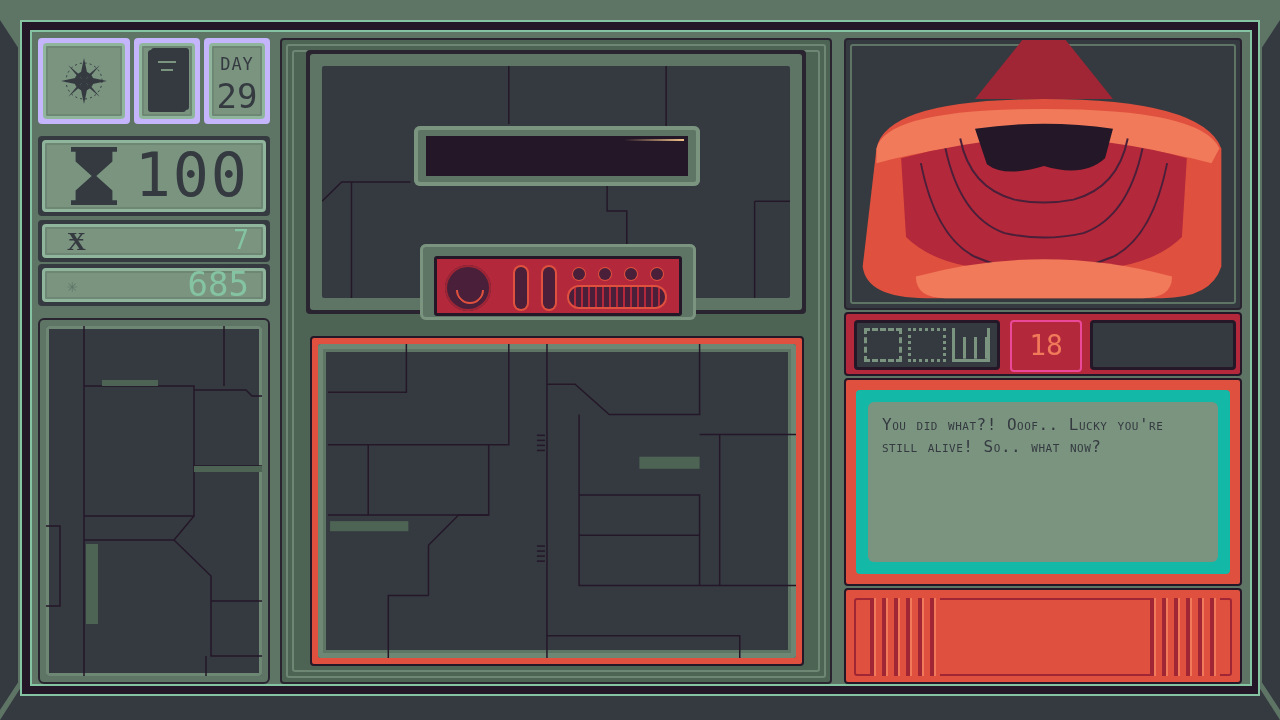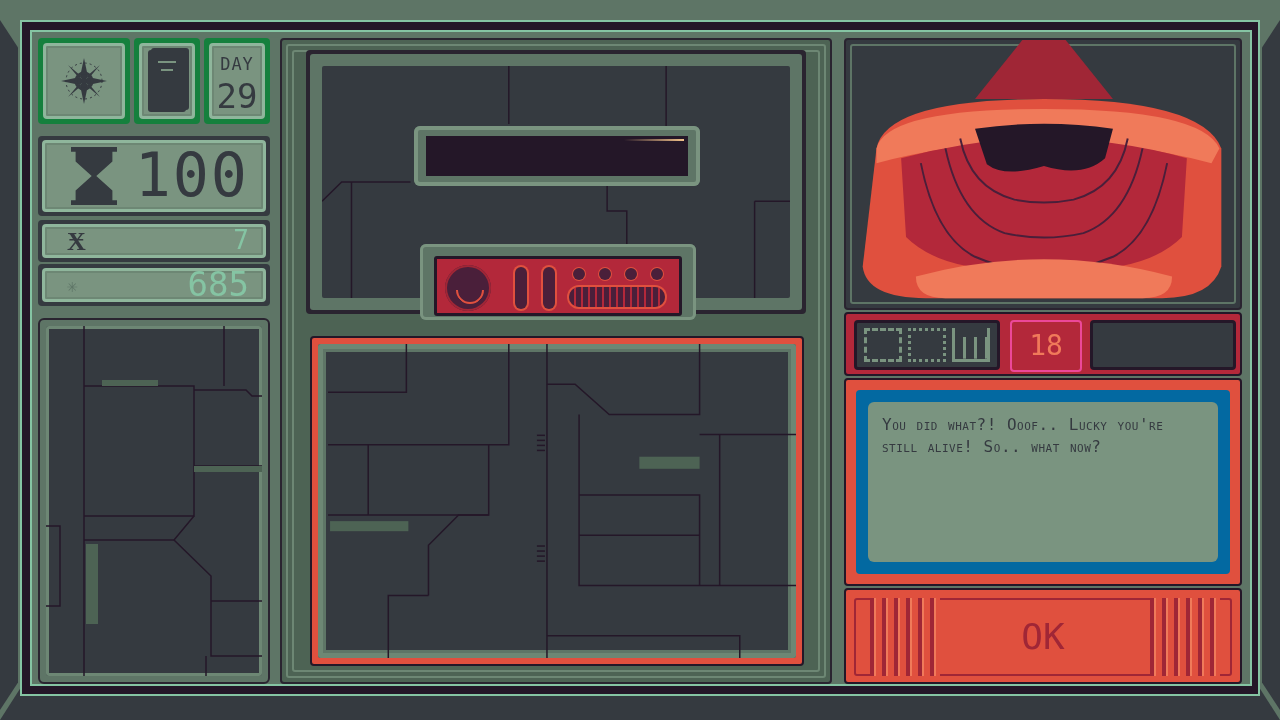--- a/index.html
+++ b/index.html
@@ -10,21 +10,21 @@
   .bezel-left { position: absolute; left: 0; top: 20px; width: 18px; height: 690px; background: #353a40; clip-path: polygon(0 0, 100% 4%, 100% 96%, 0 100%); }
   .bezel-right { position: absolute; right: 0; top: 20px; width: 18px; height: 690px; background: #353a40; clip-path: polygon(0 4%, 100% 0, 100% 100%, 0 96%); }
   .bezel-bottom-slope { position: absolute; left: 0; top: 680px; width: 1280px; height: 40px; background: #353a40; clip-path: polygon(2% 0, 98% 0, 100% 100%, 0 100%); }
 
   .screen { position: absolute; left: 20px; top: 20px; width: 1240px; height: 676px; background: #241728; border: 2px solid #85c4a3; }
   .screen-inner { position: absolute; left: 30px; top: 30px; width: 1222px; height: 656px; background: #5e7566; border: 2px solid #85c4a3; }
   .lcd { position: absolute; background: #7a9480; border: 3px solid #8fb69c; border-radius: 4px; box-shadow: inset 0 0 0 2px #6d8774; }
   .lcd-dark { color: #353a40; }
 
   
-  .tile { position: absolute; top: 38px; height: 86px; background: #15803d; border-radius: 4px; padding: 5px; }
+  .tile { position: absolute; top: 38px; height: 86px; background: #c4b5fd; border-radius: 4px; padding: 5px; }
   .tile .lcd { left: 5px; top: 5px; right: 5px; bottom: 5px; }
   .compass { position: absolute; left: 50%; top: 50%; transform: translate(-50%, -50%); width: 50px; height: 50px; }
   .book { position: absolute; left: 50%; top: 50%; transform: translate(-50%, -50%); width: 38px; height: 62px; background: #353a40; border-radius: 3px; box-shadow: 3px -2px 0 0 #353a40; }
   .book::before { content: ""; position: absolute; left: 10px; top: 11px; width: 18px; height: 2px; background: #7a9480; }
   .book::after { content: ""; position: absolute; left: 13px; top: 19px; width: 12px; height: 2px; background: #7a9480; }
   .day-label { position: absolute; left: 0; right: 0; top: 8px; text-align: center; font-size: 17px; letter-spacing: 1px; color: #353a40; }
   .day-num { position: absolute; left: 0; right: 0; top: 30px; text-align: center; font-size: 34px; color: #353a40; }
 
   .stat { position: absolute; left: 38px; width: 232px; background: #353a40; border-radius: 4px; padding: 4px; }
   .stat .lcd { left: 4px; top: 4px; right: 4px; bottom: 4px; }
@@ -67,21 +67,21 @@
 
   .status-row { position: absolute; left: 844px; top: 312px; width: 398px; height: 64px; background: #b3283a; border: 2px solid #241728; border-radius: 4px; }
   .glyphs { position: absolute; left: 8px; top: 6px; width: 146px; height: 50px; background: #353a40; border: 3px solid #241728; border-radius: 4px; display: flex; align-items: center; justify-content: center; gap: 6px; }
   .glyph { width: 38px; height: 34px; border: 3px dashed #7a9480; }
   .glyph.g2 { border-style: dotted; }
   .glyph.g3 { border-top: none; border-style: solid; border-width: 0 3px 3px 3px; background: repeating-linear-gradient(90deg, transparent 0 8px, #7a9480 8px 11px); background-size: 100% 70%; background-repeat: no-repeat; background-position: bottom; }
   .count-box { position: absolute; left: 164px; top: 6px; width: 72px; height: 52px; background: #b3283a; border: 2px solid #ec4899; border-radius: 4px; color: #f07a5a; font-size: 28px; text-align: center; line-height: 48px; }
   .empty-box { position: absolute; left: 244px; top: 6px; width: 146px; height: 50px; background: #353a40; border: 3px solid #241728; border-radius: 4px; }
 
   .dialog { position: absolute; left: 844px; top: 378px; width: 398px; height: 208px; background: #e0503e; border: 2px solid #241728; border-radius: 4px; padding: 8px; }
-  .dialog-screen { position: absolute; left: 10px; top: 10px; right: 10px; bottom: 10px; background: #0369a1; border-radius: 4px; }
+  .dialog-screen { position: absolute; left: 10px; top: 10px; right: 10px; bottom: 10px; background: #14b8a6; border-radius: 4px; }
   .dialog-text-area { position: absolute; left: 12px; top: 12px; right: 12px; bottom: 12px; background: #7a9480; border-radius: 6px; padding: 12px 14px; }
   .dialog-text { color: #353a40; font-size: 16px; line-height: 22px; letter-spacing: 0.5px; font-variant: small-caps; }
 
   .ok-button { position: absolute; left: 844px; top: 588px; width: 398px; height: 96px; background: #e0503e; border: 2px solid #241728; border-radius: 4px; cursor: pointer; overflow: hidden; }
   .ok-button .stripes-l, .ok-button .stripes-r { position: absolute; top: 8px; bottom: 6px; width: 70px; background: repeating-linear-gradient(90deg, #a02636 0 4px, #f07a5a 4px 6px, #e0503e 6px 12px); }
   .ok-button .stripes-l { left: 24px; }
   .ok-button .stripes-r { right: 20px; }
   .ok-inner { position: absolute; left: 8px; top: 8px; right: 8px; bottom: 6px; border: 2px solid #a02636; border-radius: 3px; }
   .ok-label { position: absolute; left: 0; right: 0; top: 50%; transform: translateY(-50%); text-align: center; color: #a02636; font-size: 36px; }
 </style>
@@ -272,14 +272,13 @@
     <div class="dialog-text-area">
       <div class="dialog-text">You did what?! Ooof.. Lucky you're still alive! So.. what now?</div>
     </div>
   </div>
 </div>
 
 <div class="ok-button">
   <div class="ok-inner"></div>
   <div class="stripes-l"></div>
   <div class="stripes-r"></div>
-  <div class="ok-label">OK</div>
 </div>
 
 </body></html>

